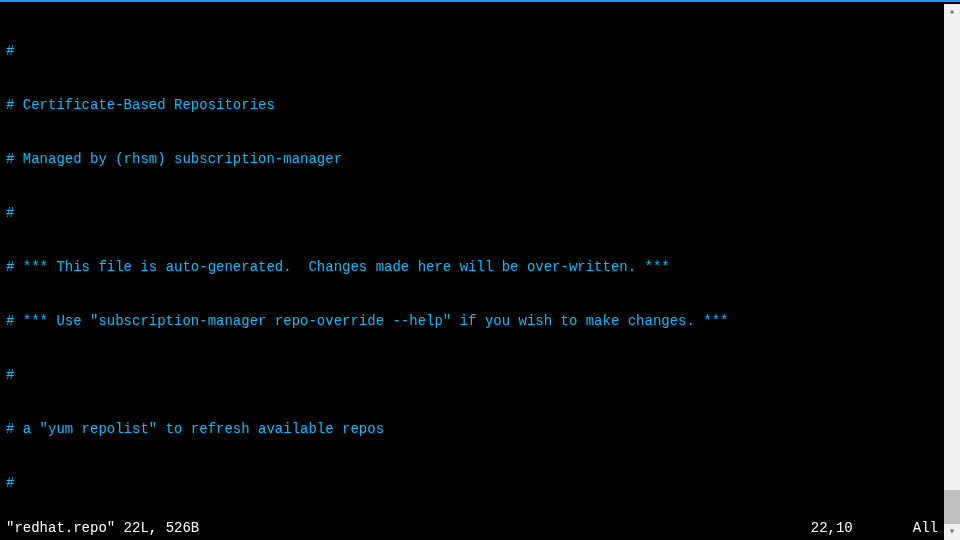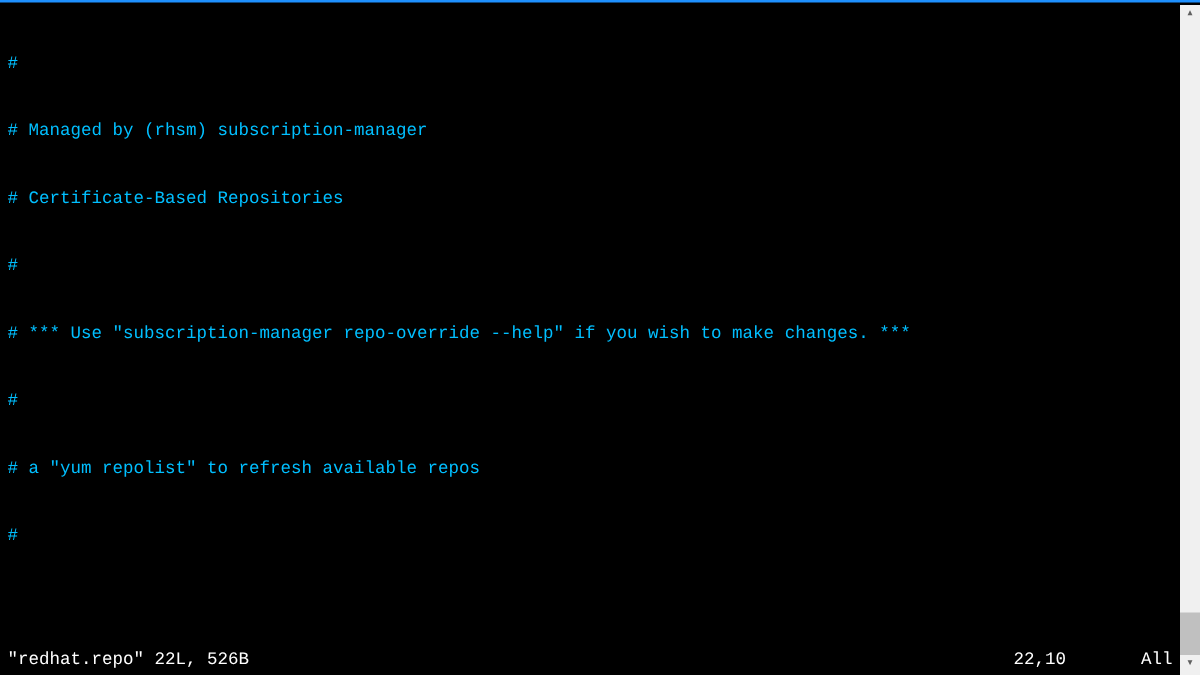--- a/index.html
+++ b/index.html
@@ -16,23 +16,24 @@
   .status-right{display:flex;gap:60px;}
   .watermark{position:absolute;bottom:0;right:18px;color:rgba(200,200,200,0.35);font-family:Arial,sans-serif;font-size:13px;letter-spacing:0.5px;pointer-events:none;}
 </style>
 </head>
 <body>
 
 <div class="frame">
 
   <div class="terminal">
     <div class="line"><span class="c-comment">#</span></div>
+    <div class="line"><span class="c-comment"># Certificate-Based Repositories</span></div>
     <div class="line"><span class="c-comment"># Managed by (rhsm) subscription-manager</span></div>
-    <div class="line"><span class="c-comment"># Certificate-Based Repositories</span></div>
     <div class="line"><span class="c-comment">#</span></div>
+    <div class="line"><span class="c-comment"># *** This file is auto-generated.  Changes made here will be over-written. ***</span></div>
     <div class="line"><span class="c-comment"># *** Use "subscription-manager repo-override --help" if you wish to make changes. ***</span></div>
     <div class="line"><span class="c-comment">#</span></div>
     <div class="line"><span class="c-comment"># a "yum repolist" to refresh available repos</span></div>
     <div class="line"><span class="c-comment">#</span></div>
 
     
     
     
     
     

